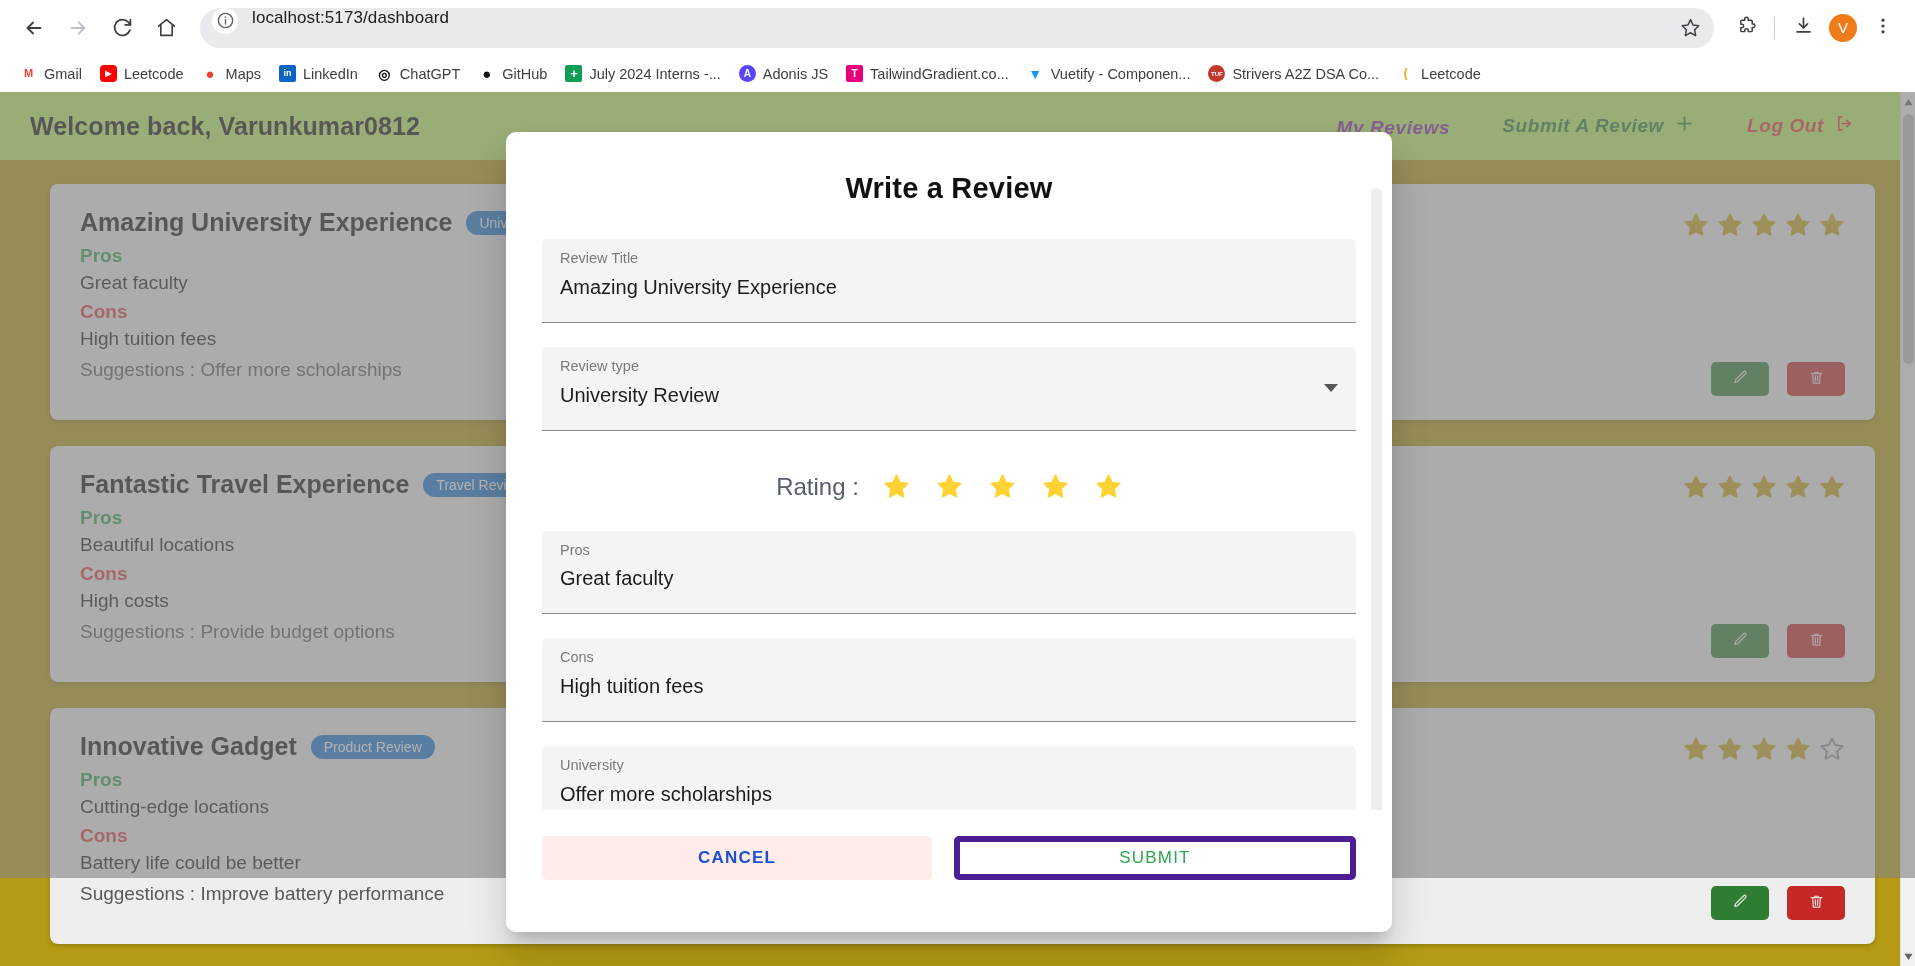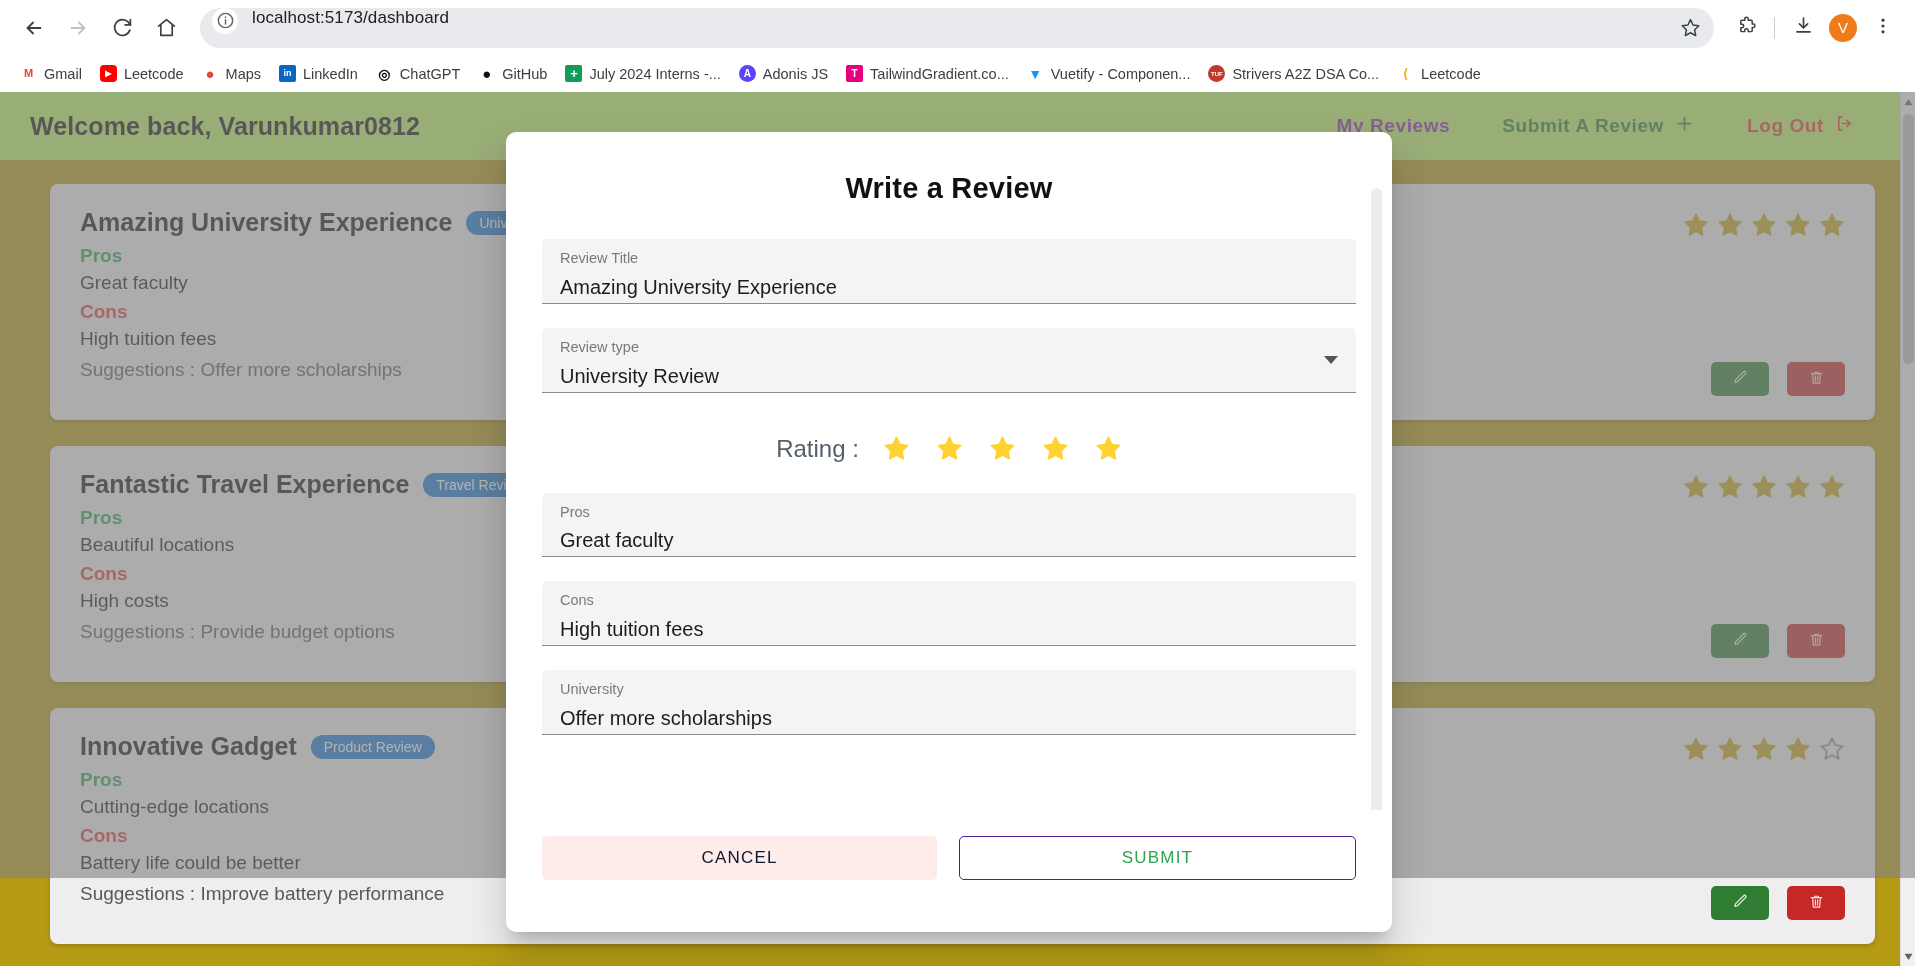--- a/index.html
+++ b/index.html
@@ -94,21 +94,21 @@
 
   
   #app-header {
     position: relative; height: 68px; background: #bef264;
     display: flex; align-items: center; justify-content: space-between;
     padding: 0 60px 0 30px;
   }
   #welcome-title {
     font-size: 25px; font-weight: 700; color: #111111; letter-spacing: .1px;
   }
-  #header-nav { display: flex; align-items: center; gap: 52px; }
+  #header-nav { display: flex; align-items: flex-end; gap: 52px; font-style: italic; }
   .nav-link {
     font-size: 19px; font-weight: 700; letter-spacing: .6px;
     display: flex; align-items: center; gap: 10px; white-space: nowrap;
   }
   .nav-link.my-reviews { color: #8e24aa; }
   .nav-link.submit { color: #2e7d32; }
   .nav-link.logout { color: #e53935; }
 
   
   #reviews-list { padding: 24px 40px 40px 50px; display: flex; flex-direction: column; gap: 26px; }
@@ -158,21 +158,21 @@
   #modal-body {
     flex: 1 1 auto; overflow: hidden; position: relative;
     padding: 40px 36px 0 36px;
   }
   #modal-title {
     text-align: center; font-size: 29px; font-weight: 700; color: #111;
     margin-bottom: 34px; letter-spacing: .2px;
   }
   .field {
     background: #f4f4f4; border-bottom: 1px solid #8a8a8a;
-    border-radius: 5px 5px 0 0; padding: 9px 16px 0 18px;
+    border-radius: 5px 5px 0 0; padding: 9px 16px 19px 18px;
     margin-bottom: 24px; position: relative;
   }
   .field-label { font-size: 14.5px; color: #7a7a7a; line-height: 1.5; }
   .field-value { font-size: 20px; color: #1d1d1d; line-height: 1.55; padding-top: 2px; }
   .field.select { padding-right: 44px; }
   .select-arrow {
     position: absolute; right: 18px; top: 50%; transform: translateY(-50%);
     width: 0; height: 0; border-left: 7px solid transparent;
     border-right: 7px solid transparent; border-top: 8px solid #555;
   }
@@ -184,22 +184,22 @@
   #rating-stars { display: flex; gap: 26px; }
   #rating-stars svg { width: 27px; height: 27px; display: block; }
   #modal-actions {
     display: flex; gap: 22px; padding: 26px 36px 0 36px;
   }
   .modal-btn {
     flex: 1 1 0; height: 44px; border-radius: 5px;
     display: flex; align-items: center; justify-content: center;
     font-size: 17px; font-weight: 500; letter-spacing: 1.2px;
   }
-  .modal-btn.cancel { background: #fdecea; color: #0f172a; }
-  .modal-btn.submit { background: #fff; color: #2ea44f; border: 1px solid #4c1d95; }
+  .modal-btn.cancel { background: #fdecea; color: #1d4ed8; font-weight: bold; }
+  .modal-btn.submit { background: #fff; color: #2ea44f; border: 6px solid #4c1d95; }
   #modal-scroll-track {
     position: absolute; right: 10px; top: 30px; width: 11px; height: 740px;
     background: transparent;
   }
   #modal-scroll-thumb {
     position: absolute; left: 0; top: 26px; width: 11px; height: 690px;
     background: #ededed; border-radius: 6px;
   }
   #modal-bottom-pad { height: 52px; flex: 0 0 auto; }
 </style>

